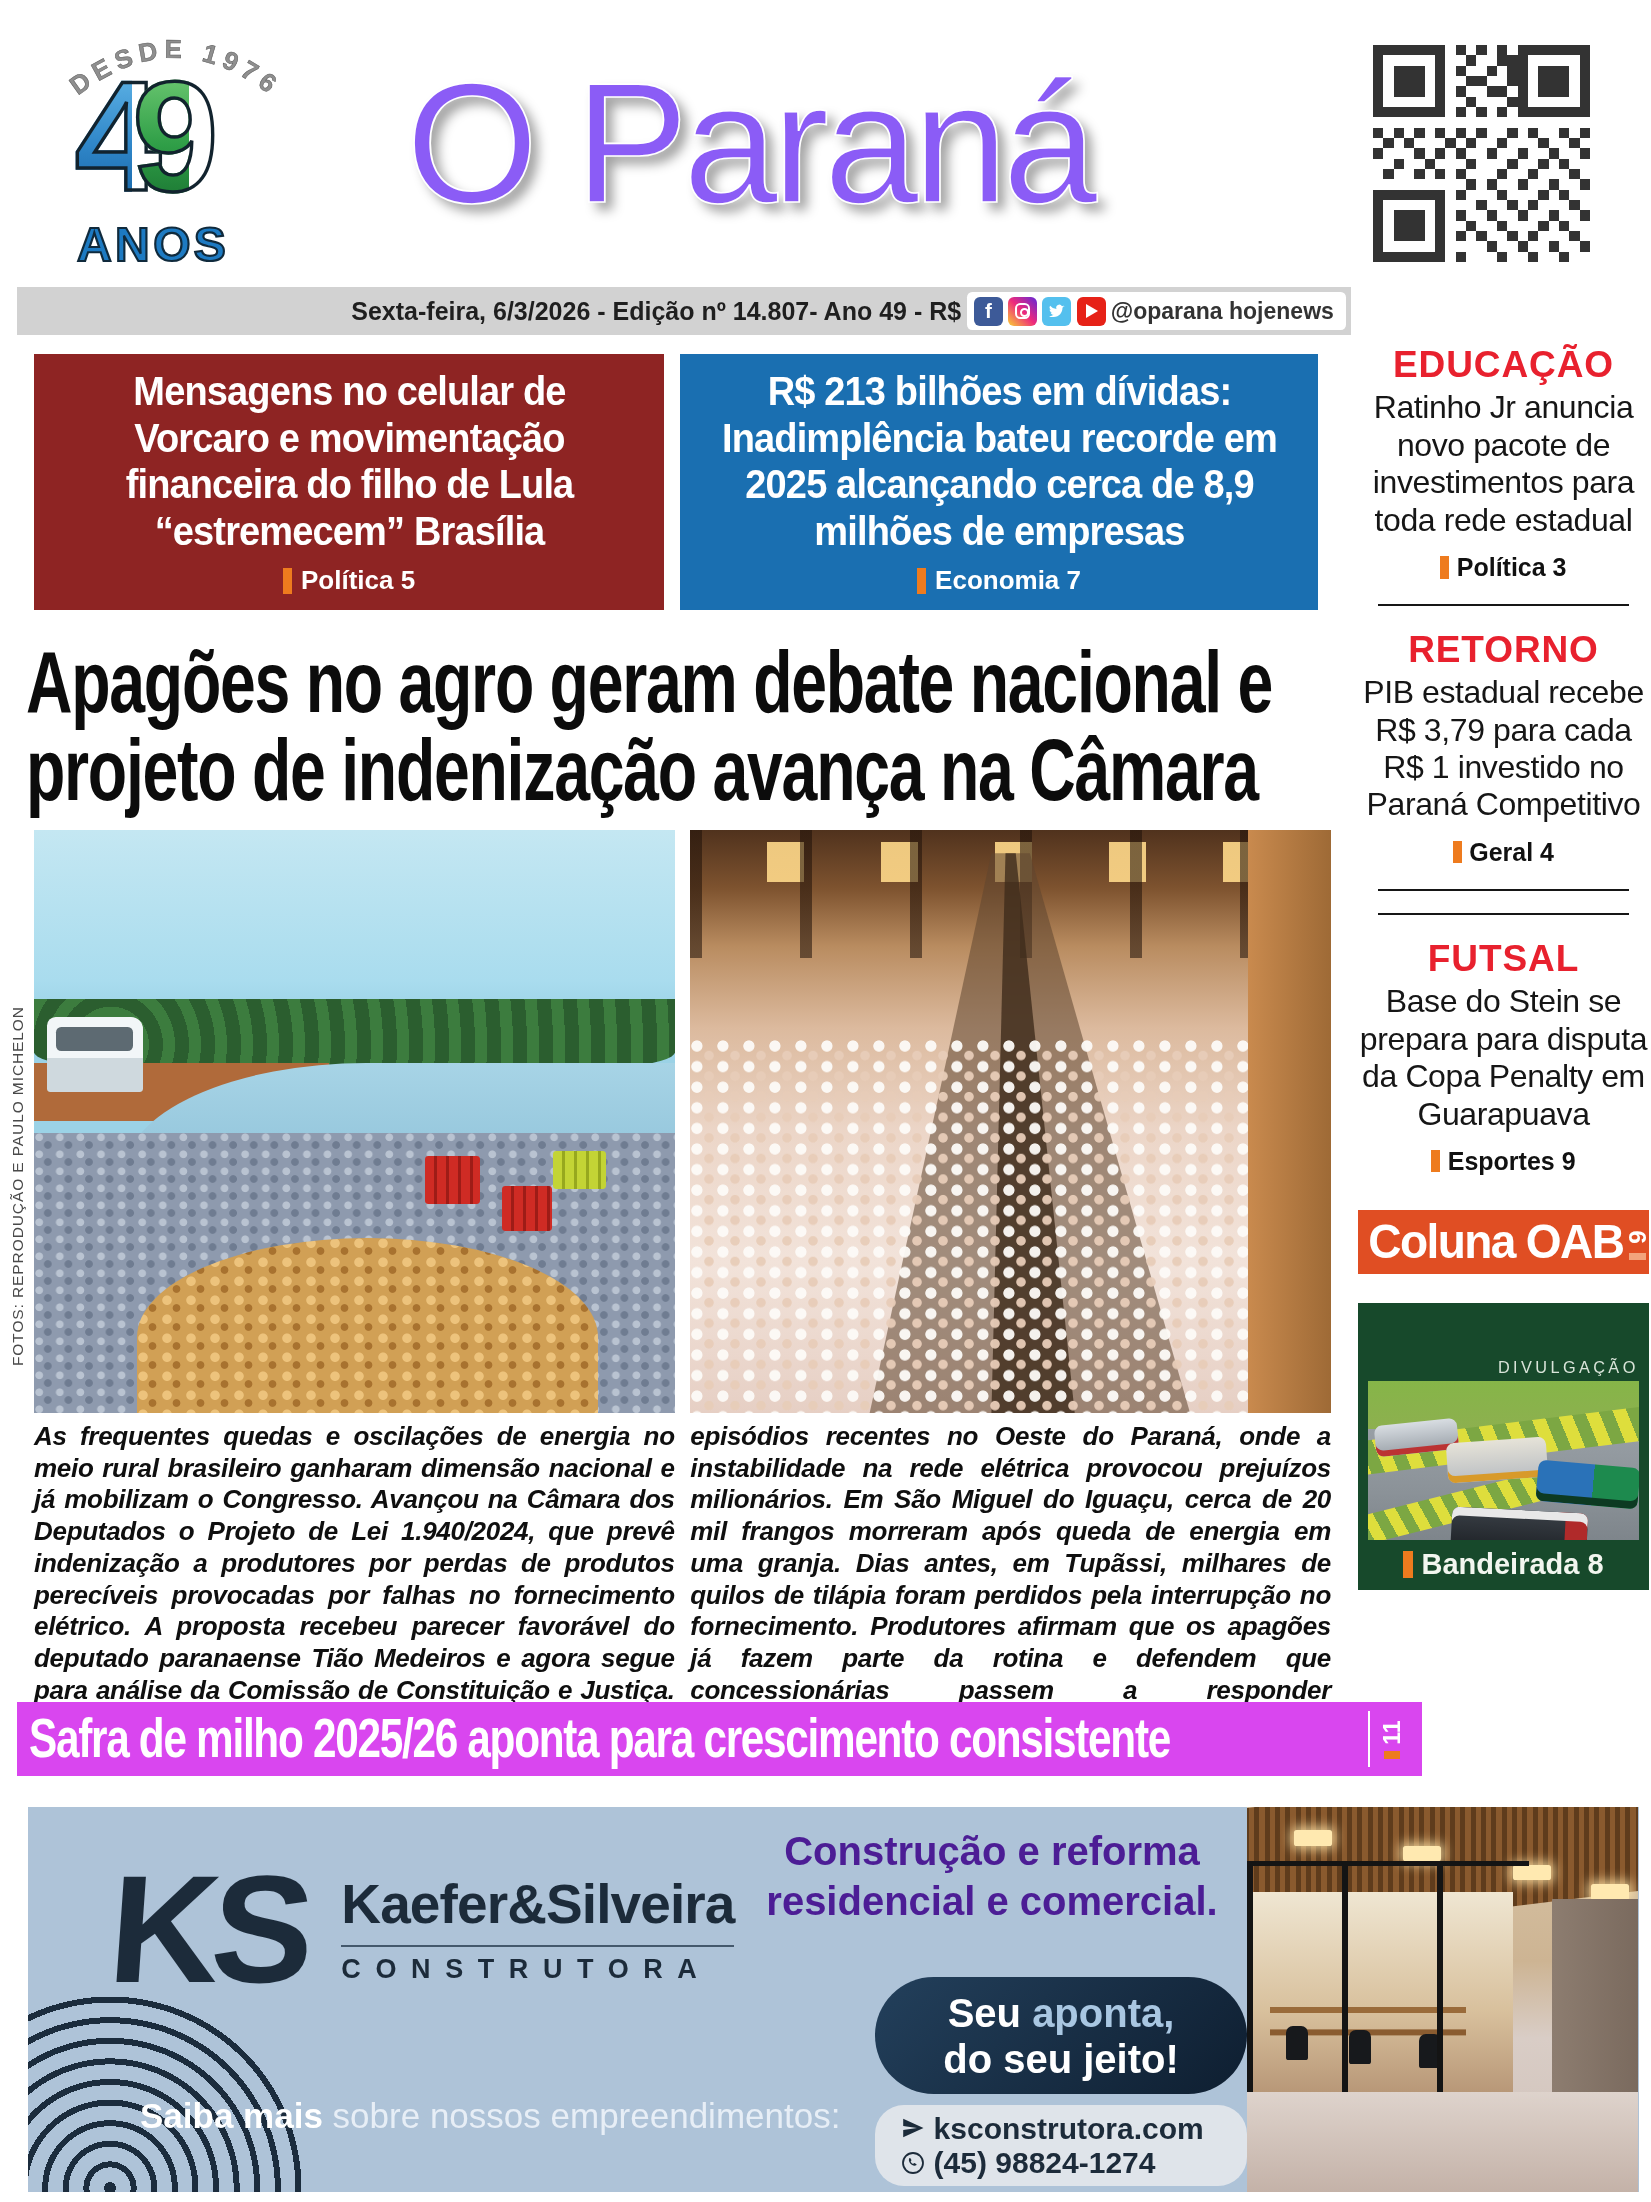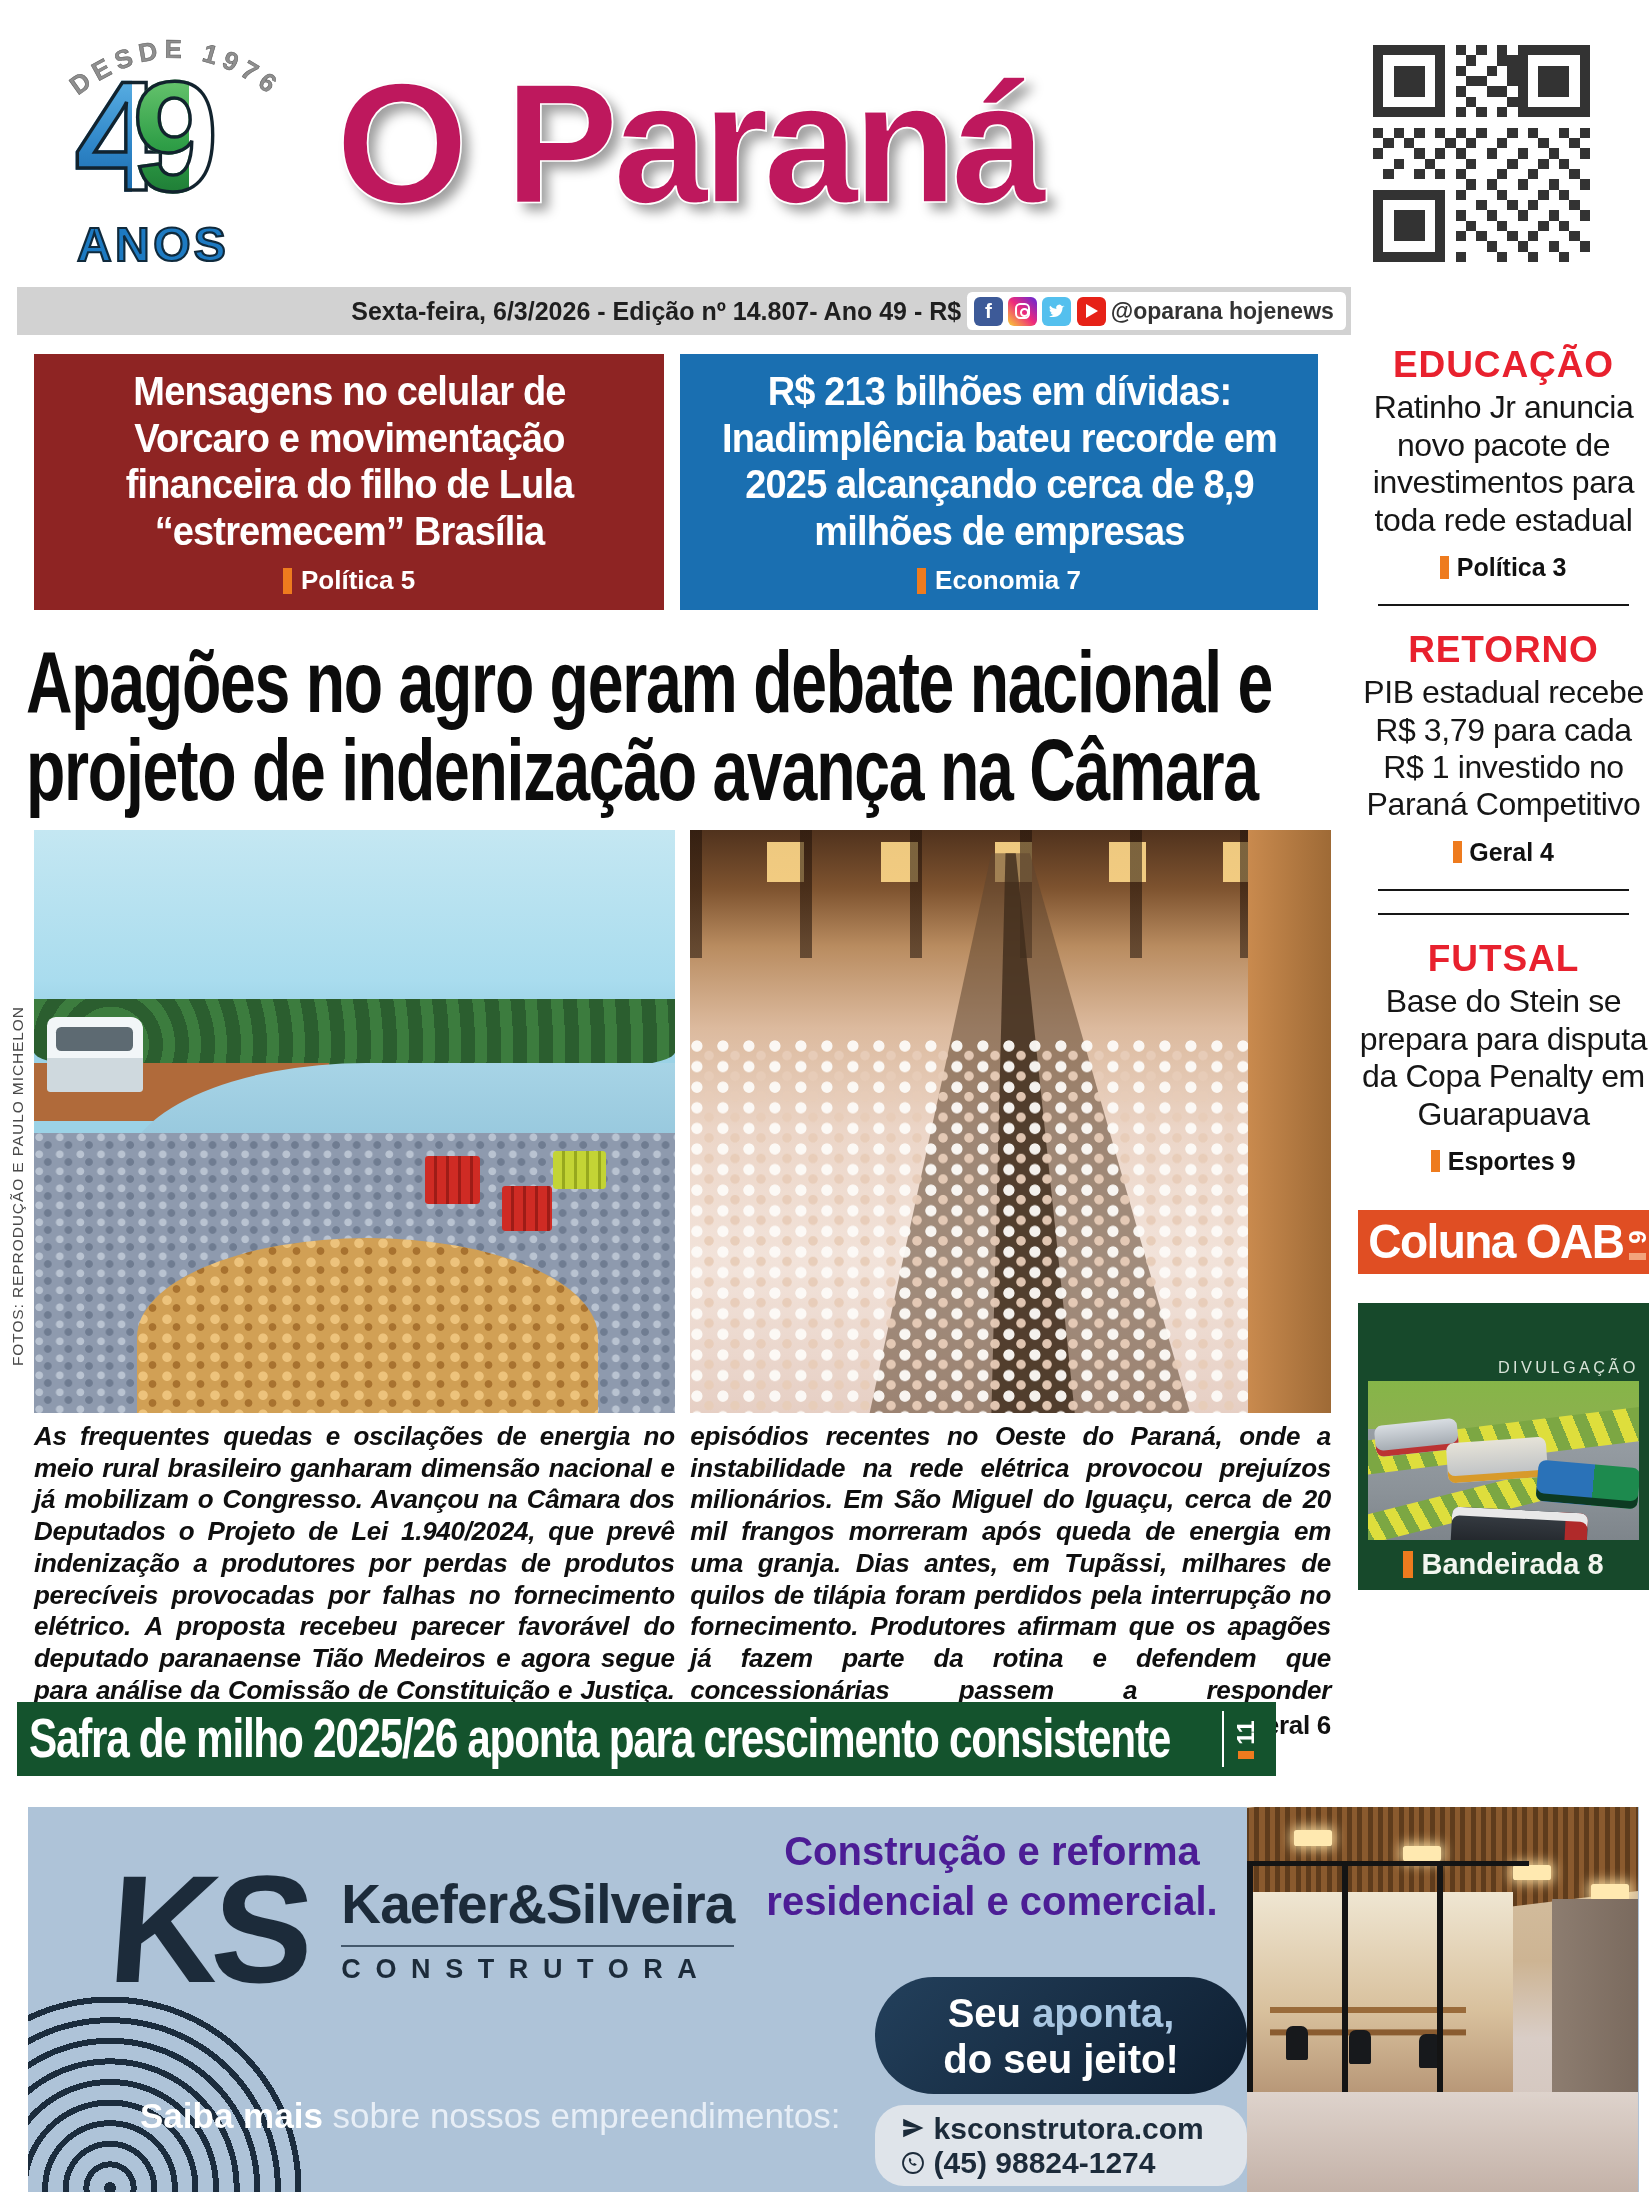--- a/index.html
+++ b/index.html
@@ -7,21 +7,21 @@
   body { font-family:"Liberation Sans", sans-serif; }
   .page { position:relative; width:1652px; height:2203px; background:#fff; overflow:hidden; margin:0 auto; }
 
   
   .logo49 { position:absolute; left:41px; top:26px; width:267px; height:258px; }
   .logo49 svg { position:absolute; left:0; top:0; }
   .logo-num { position:absolute; left:34px; top:33px; font-size:155px; font-weight:800; letter-spacing:-29px; line-height:1; }
   .logo-num .n4 { background:linear-gradient(180deg,#6cc0ee 0%,#2f86c8 55%,#0f5a9c 100%); -webkit-background-clip:text; background-clip:text; color:#2f86c8; -webkit-text-fill-color:transparent; -webkit-text-stroke:3.4px #12232e; }
   .logo-num .n9 { background:linear-gradient(180deg,#7ed47e 0%,#2f9e47 55%,#156a2c 100%); -webkit-background-clip:text; background-clip:text; color:#2f9e47; -webkit-text-fill-color:transparent; -webkit-text-stroke:3.4px #12232e; }
   .logo-anos { position:absolute; left:36px; top:191px; font-size:48px; font-weight:800; color:#1d7ac2; letter-spacing:3.4px; -webkit-text-stroke:2.2px #102a3c; }
-  .masthead-title { position:absolute; left:336px; top:13.8px; width:826px; height:258px; font-size:170px; font-weight:700; letter-spacing:-5.2px; line-height:258px; color:#be185d; -webkit-text-stroke:1.7px #ffffff; text-shadow:7.7px 7.7px 12px rgba(0,0,0,.38); white-space:nowrap; }
+  .masthead-title { position:absolute; left:336px; top:13.8px; width:826px; height:258px; text-align:center; font-size:170px; font-weight:400; letter-spacing:-5.2px; line-height:258px; color:#8b5cf6; -webkit-text-stroke:1.7px #ffffff; text-shadow:7.7px 7.7px 12px rgba(0,0,0,.38); white-space:nowrap; }
   .qr { position:absolute; right:62px; top:45px; width:217px; height:217px; background:#fff; }
   .qr svg { width:100%; height:100%; }
 
   
   .datebar { position:absolute; left:17px; top:287px; width:1334px; height:48px; background:#d2d2d2; }
   .dateline { position:absolute; left:0; right:0; top:0; height:48px; text-align:center; line-height:48px; font-size:25px; font-weight:700; color:#1f1f1f; }
   .social { position:absolute; right:5.2px; top:5.2px; height:38px; background:#fff; border-radius:5.2px; display:flex; align-items:center; gap:5.2px; padding:0 12px 0 6.9px; }
   .sicon { width:29px; height:29px; border-radius:6px; display:flex; align-items:center; justify-content:center; color:#fff; font-weight:800; font-size:20.6px; }
   .sicon.fb { background:#3d5a98; }
   .sicon.ig { background:linear-gradient(45deg,#f9ce34 0%,#ee2a7b 50%,#6228d7 100%); }
@@ -100,21 +100,21 @@
   .barn .rcol { position:absolute; right:0; top:0; width:13%; height:100%; background:linear-gradient(90deg,#c98a4e,#9e6a36); }
 
   
   .bodycols { position:absolute; left:34px; top:1421px; width:1297px; display:flex; gap:15.5px; }
   .bodycols .col { position:relative; flex:1; font-size:26px; font-weight:700; font-style:italic; line-height:1.22; text-align:justify; color:#0f0f0f; letter-spacing:-0.3px; }
   .body-kick { position:absolute; right:0; bottom:-3.4px; display:flex; align-items:center; gap:6.9px; background:#fff; padding-left:8.6px; font-style:normal; }
   .body-kick .ktick { height:29px; }
   .body-kick .klabel { font-size:26px; color:#111; }
 
   
-  .strip { position:absolute; left:17px; top:1702px; width:1259px; height:74px; background:#14532d; overflow:hidden; }
+  .strip { position:absolute; left:17px; top:1702px; width:1405px; height:74px; background:#d946ef; overflow:hidden; }
   .strip-text { position:absolute; left:12px; top:0; height:74px; line-height:72px; width:1635px; color:#fff; font-size:55px; font-weight:800; letter-spacing:-1.7px; transform:scaleX(0.77); transform-origin:0 50%; white-space:nowrap; }
   .strip-page { position:absolute; right:8.6px; top:8.6px; bottom:8.6px; border-left:2.6px solid #fff; width:45px; display:flex; flex-direction:column; align-items:center; justify-content:center; color:#fff; }
   .strip-page .pg { transform:rotate(-90deg); font-size:23px; font-weight:800; }
   .strip-page .bar { width:15.5px; height:7.7px; background:#ee7b1e; margin-top:5.2px; }
 
   
   .ad { position:absolute; left:28px; top:1807px; width:1611px; height:385px; background:#aec3d8; overflow:hidden; }
   .ad .rings { position:absolute; left:-120px; bottom:-198px; width:404px; height:404px; border-radius:50%; background:repeating-radial-gradient(circle,#1b2c3d 0 6px,transparent 6px 20.6px); }
   .ks-block { position:absolute; left:82px; top:45px; display:flex; align-items:center; gap:36px; color:#1c2b3a; }
   .ks-initials { font-size:153px; font-weight:800; letter-spacing:-8.6px; line-height:1; transform:skewX(-4deg); }

